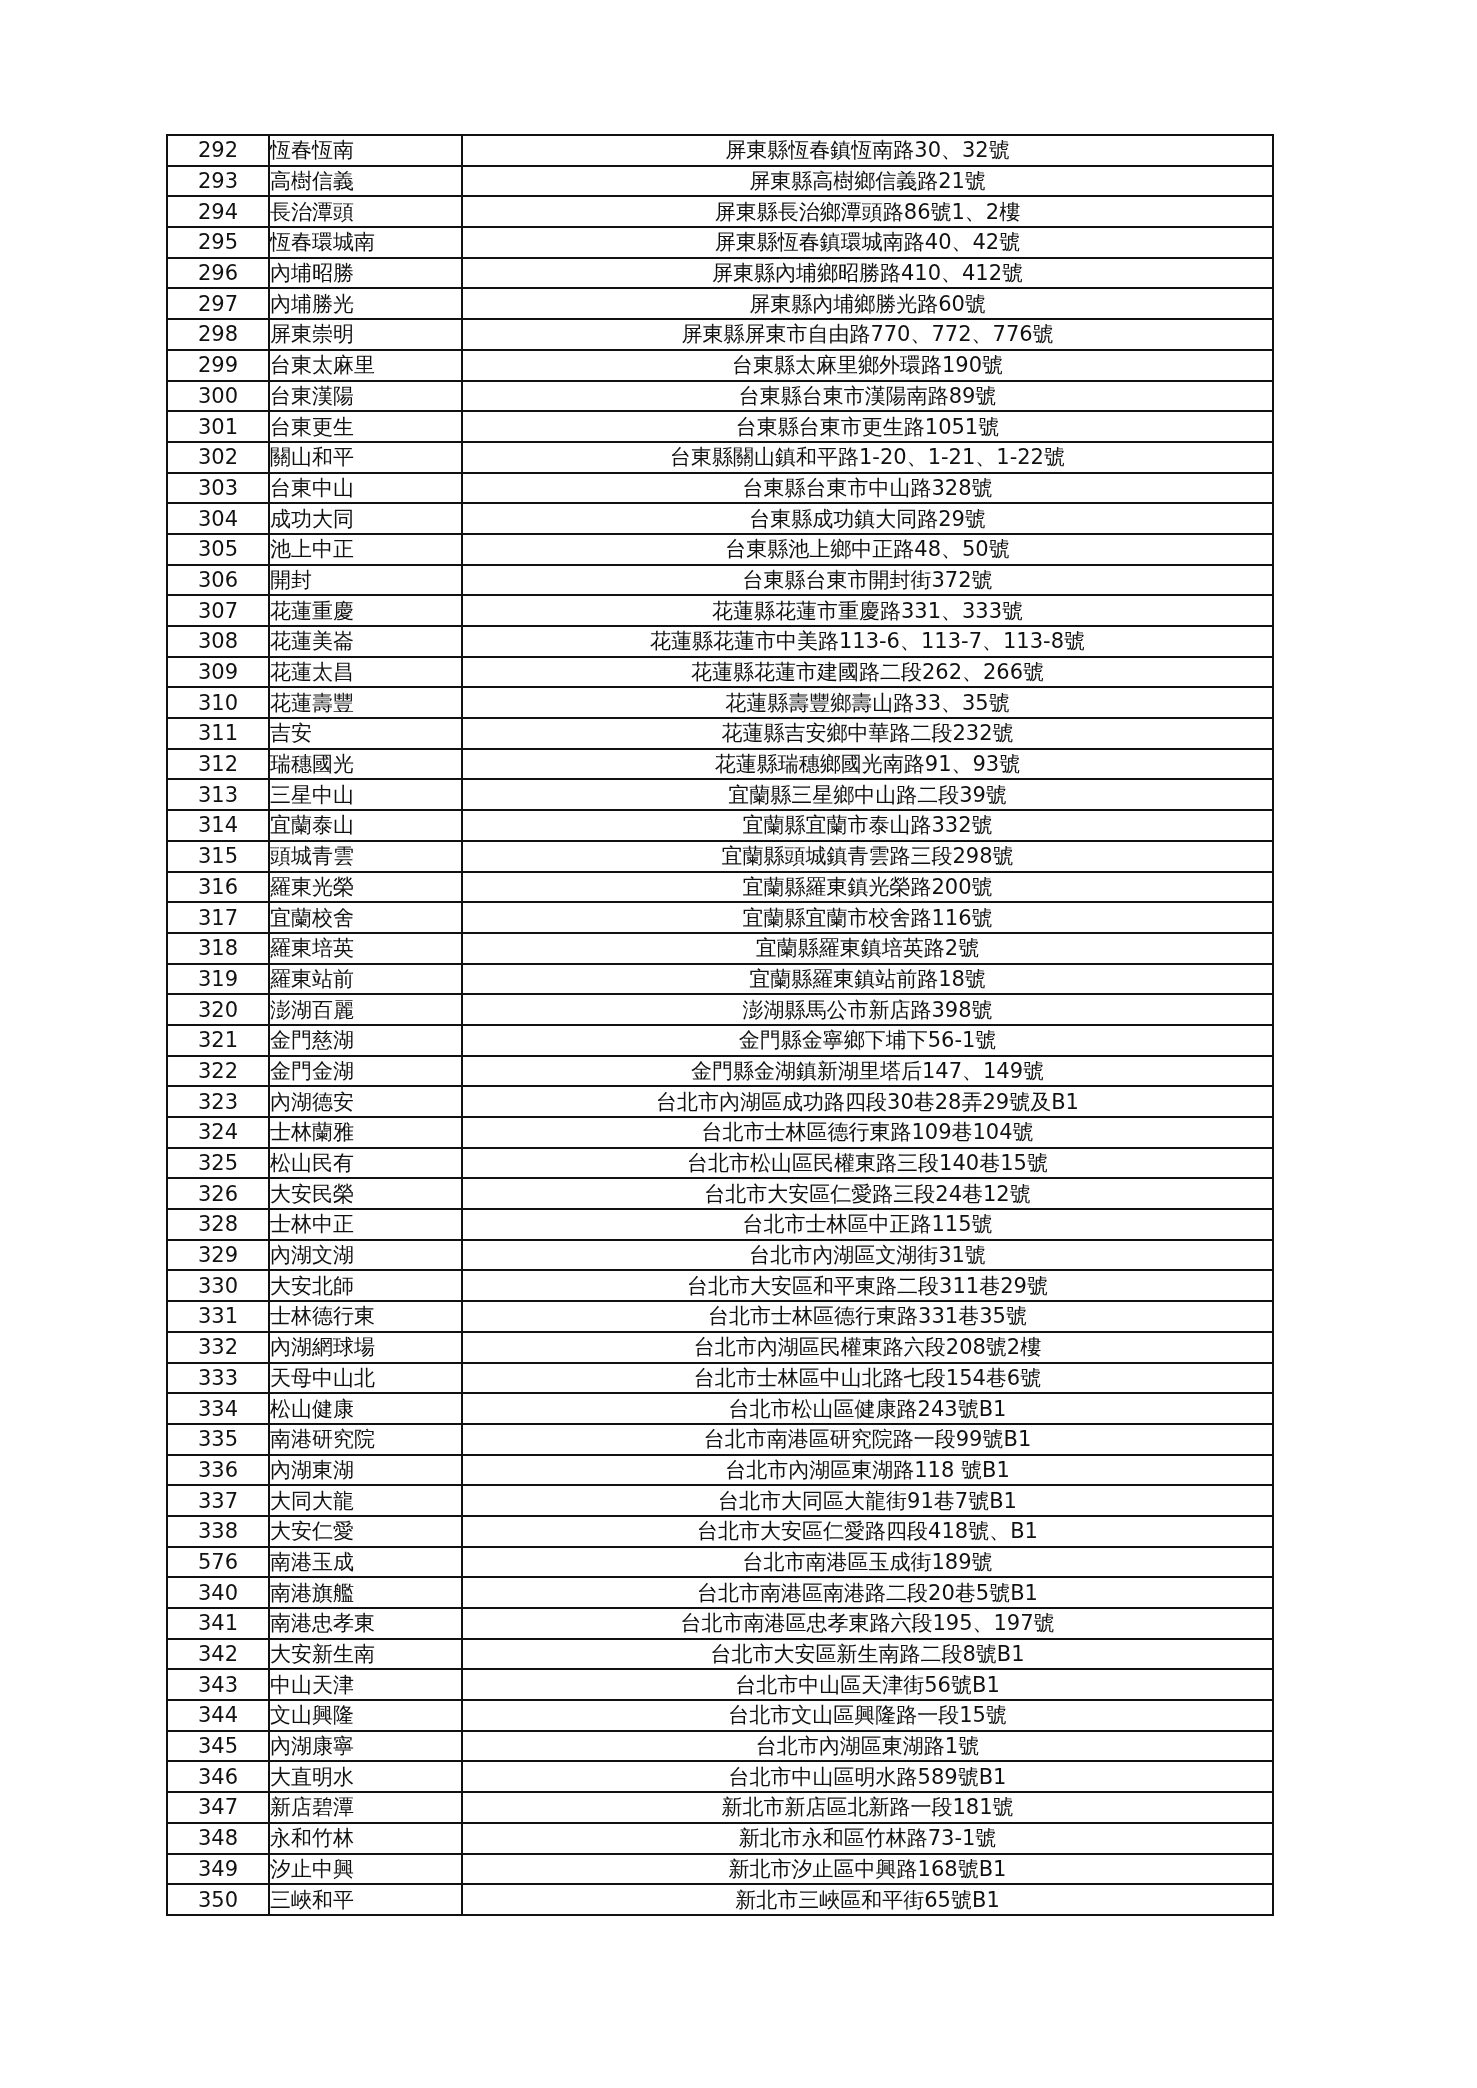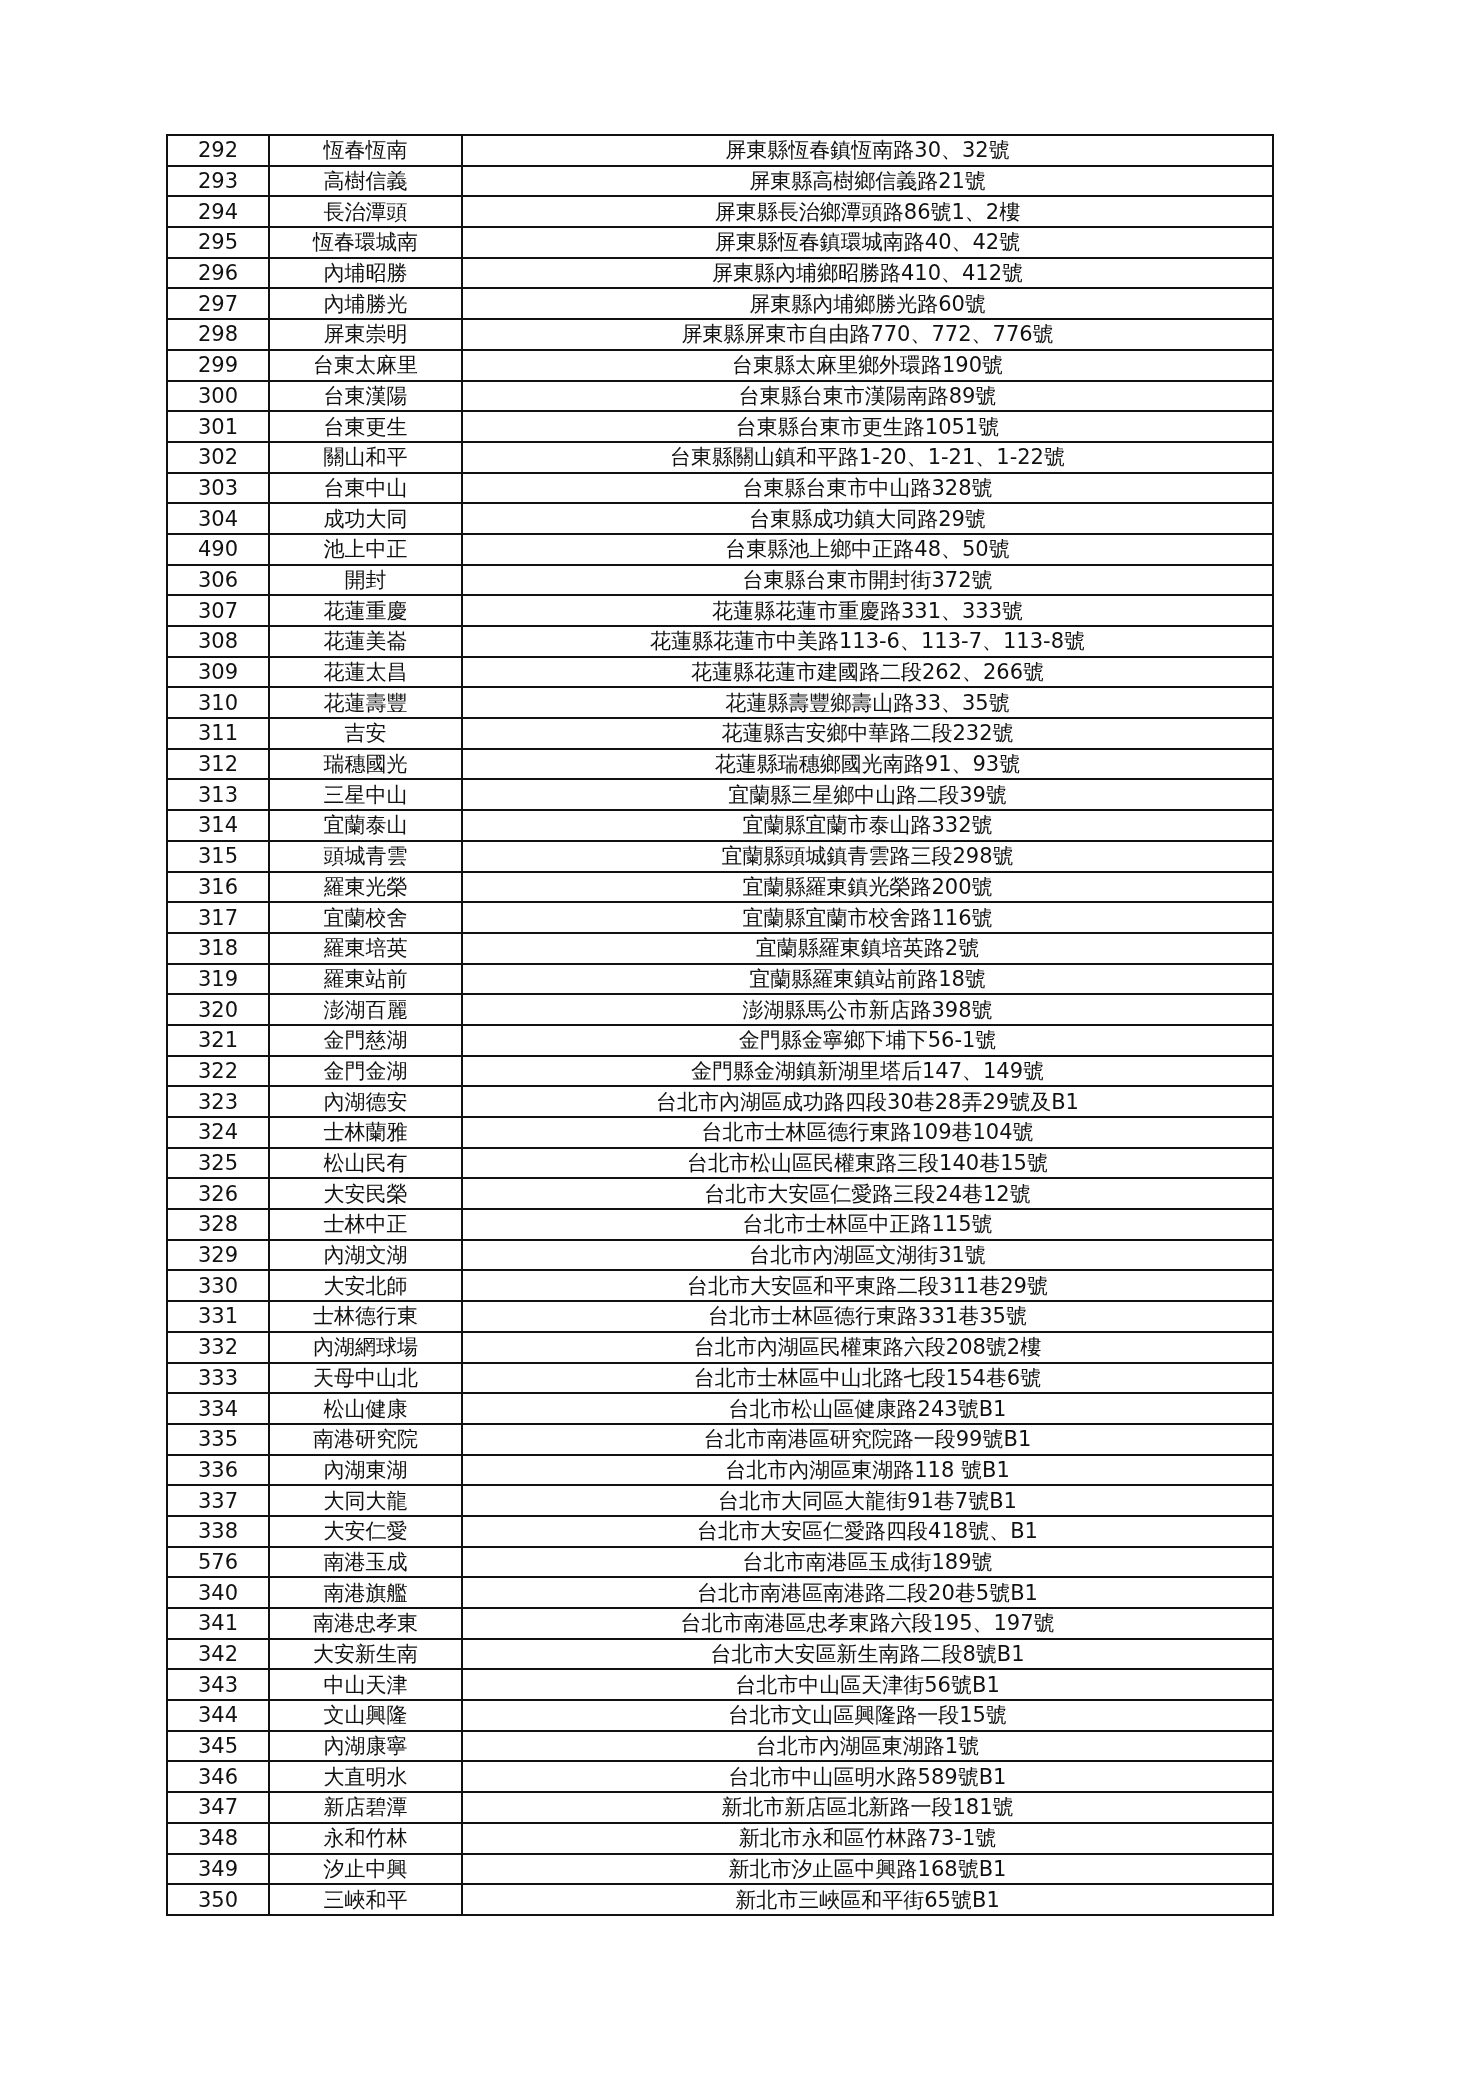--- a/index.html
+++ b/index.html
@@ -22,21 +22,21 @@
   table.list td {
     height: 28.7px;
     padding: 0;
     border: 2px solid #111;
     font-size: 21px;
     line-height: 26px;
     white-space: nowrap;
     overflow: hidden;
   }
   td.no { text-align: center; }
-  td.name { text-align: center; }
+  td.name { }
   td.addr { text-align: center; padding-left: 4px; }
 </style>
 </head>
 <body>
 
 <div class="page">
   <table class="list">
     <colgroup>
       <col class="c-no">
       <col class="c-name">
@@ -102,21 +102,21 @@
           <td class="no">303</td>
           <td class="name">台東中山</td>
           <td class="addr">台東縣台東市中山路328號</td>
         </tr>
         <tr>
           <td class="no">304</td>
           <td class="name">成功大同</td>
           <td class="addr">台東縣成功鎮大同路29號</td>
         </tr>
         <tr>
-          <td class="no">490</td>
+          <td class="no">305</td>
           <td class="name">池上中正</td>
           <td class="addr">台東縣池上鄉中正路48、50號</td>
         </tr>
         <tr>
           <td class="no">306</td>
           <td class="name">開封</td>
           <td class="addr">台東縣台東市開封街372號</td>
         </tr>
         <tr>
           <td class="no">307</td>

